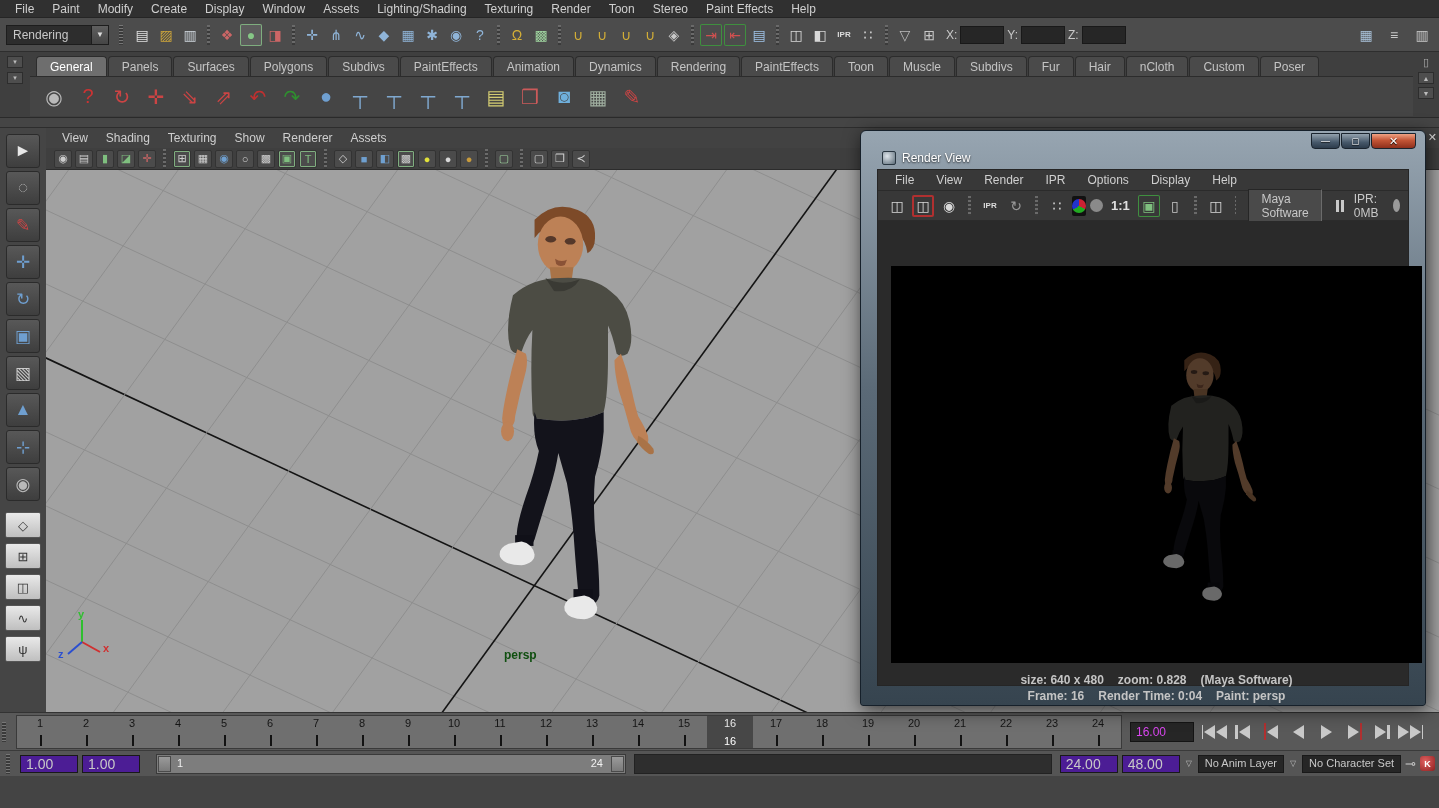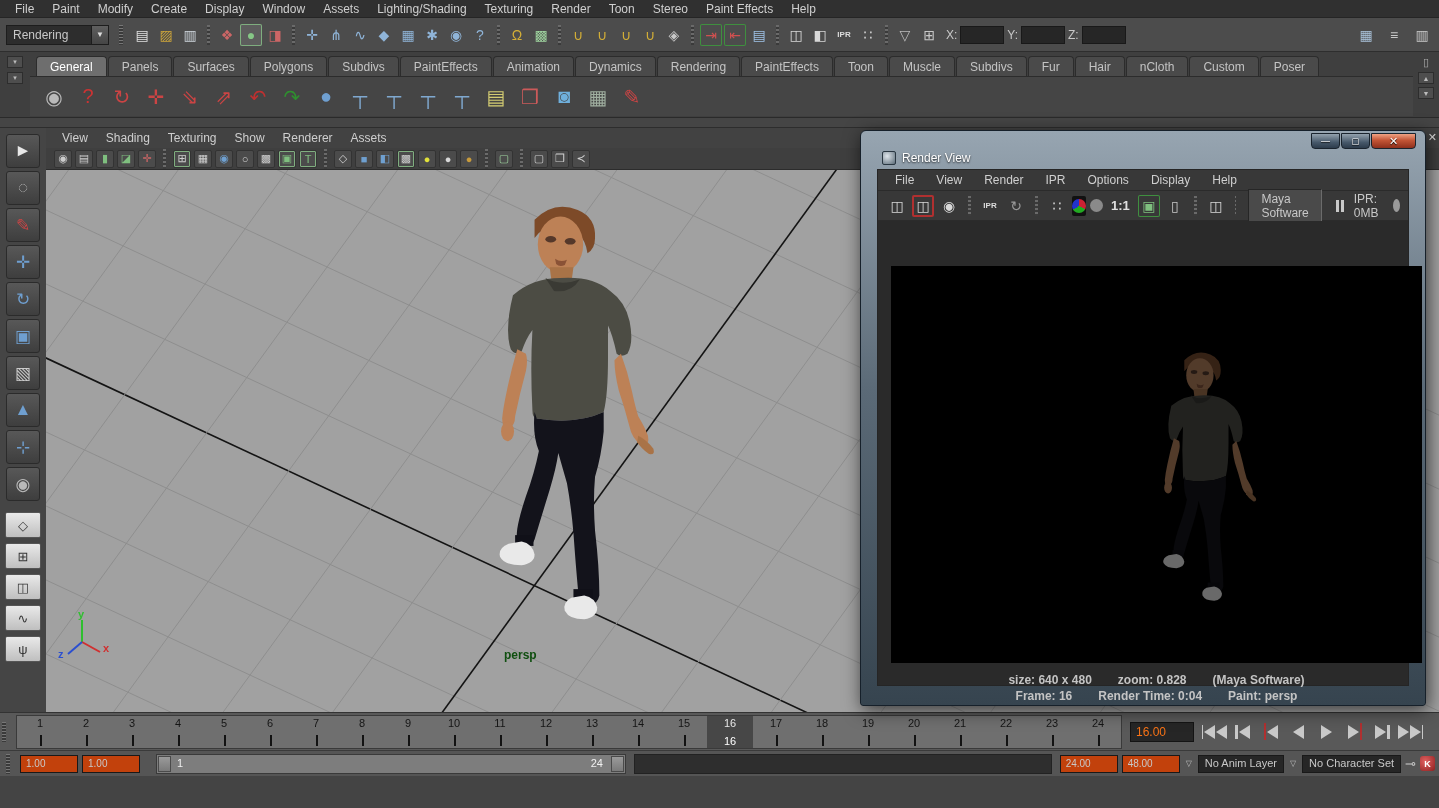--- a/index.html
+++ b/index.html
@@ -73,43 +73,43 @@
   .alpha-icon i { width:13px; height:13px; border-radius:50%; background:#8a8a8a; }
   .ratio { color:#e0e0e0; font-weight:bold; font-size:13px; padding:0 4px; }
   .renderer-box { margin-left:4px; padding:2px 12px; background:#4a4a4a; border:1px solid; border-color:#262626 #6b6b6b #6b6b6b #262626; color:#c8c8c8; }
   .pause-icon { display:flex; gap:2px; margin-left:10px; }
   .pause-icon i { width:3px; height:12px; background:#c9c9c9; }
   .ipr-mem { color:#c8c8c8; margin-left:6px; }
   .status-circle { width:13px; height:13px; border-radius:50%; background:#9a9a9a; margin-left:8px; }
   .rv-body { position:relative; flex:1; background:#2a2a2a; }
   .rv-canvas { position:absolute; left:13px; top:45px; width:531px; height:397px; background:#000; }
   .rv-status { position:absolute; left:13px; top:452px; width:531px; display:flex; flex-direction:column; align-items:center; gap:2px; color:#c4c4c4; font-weight:bold; font-size:12px; }
-  .rv-status .line { display:flex; gap:26px; }
+  .rv-status .line { display:flex; gap:14px; }
 
   .main-close { position:absolute; right:2px; top:3px; color:#ddd; font-size:11px; z-index:1; }
 
   
   .timeline { position:absolute; top:712px; left:0; width:1439px; height:38px; background:#595959; display:flex; align-items:center; border-top:1px solid #333; }
   .ruler { width:1106px; height:34px; margin-left:4px; background:#6f6f6f; border:1px solid #3a3a3a; display:flex; position:relative; }
   .fcell { flex:1; position:relative; color:#151515; font-size:11px; text-align:center; padding-top:1px; }
   .fcell::after { content:''; position:absolute; left:50%; bottom:2px; width:2px; height:11px; background:#121212; }
   .fcell.current { background:#474747; color:#e8e8e8; }
   .fcell.current::after { display:none; }
   .fcell .cur { position:absolute; left:0; right:0; bottom:1px; color:#fff; font-size:11px; }
-  .time-field { width:64px; height:20px; margin:0 8px; background:#262626; border:1px solid #141414; color:#f97316; padding:0 5px; font-size:12px; }
+  .time-field { width:64px; height:20px; margin:0 8px; background:#262626; border:1px solid #141414; color:#d946ef; padding:0 5px; font-size:12px; }
   .playback { display:flex; gap:3px; align-items:center; }
   .pb { width:25px; height:22px; display:flex; align-items:center; justify-content:center; gap:1px; }
   .tl { width:0; height:0; border-style:solid; border-width:7px 11px 7px 0; border-color:transparent #c9c9c9 transparent transparent; }
   .tr { width:0; height:0; border-style:solid; border-width:7px 0 7px 11px; border-color:transparent transparent transparent #c9c9c9; }
   .bar { width:3px; height:14px; background:#c9c9c9; }
   .rbar { width:2px; height:17px; background:#b03030; }
 
   
   .range-row { position:absolute; top:750px; left:0; width:1439px; height:26px; background:#555; display:flex; align-items:center; gap:4px; padding:0 4px; border-top:1px solid #3a3a3a; }
-  .num { width:58px; height:18px; background:#c2410c; border:1px solid #191919; color:#c8c8c8; padding:0 5px; font-size:10px; }
+  .num { width:58px; height:18px; background:#4c1d95; border:1px solid #191919; color:#c8c8c8; padding:0 5px; font-size:14px; }
   .track { width:470px; height:20px; background:#7d7d7d; border:1px solid #3a3a3a; position:relative; margin-left:12px; }
   .handle { position:absolute; top:1px; width:13px; height:16px; background:linear-gradient(#9a9a9a,#7a7a7a); border:1px solid #4a4a4a; }
   .handle.left { left:1px; } .handle.right { right:1px; }
   .track .rs-start { position:absolute; left:20px; top:2px; color:#f0f0f0; font-size:11px; }
   .track .rs-end { position:absolute; right:22px; top:2px; color:#f0f0f0; font-size:11px; }
   .dark-strip { flex:1; height:20px; background:#2e2e2e; border:1px solid #222; margin:0 4px; }
   .ddl { color:#bbb; font-size:8px; padding:0 2px; }
   .txt-field { height:18px; background:#262626; border:1px solid #191919; color:#c8c8c8; padding:1px 6px; font-size:11px; white-space:nowrap; }
   .autokey { width:15px; height:15px; border-radius:3px; background:radial-gradient(circle at 35% 35%, #e06060, #8e1f1f); color:#fff; font-size:9px; font-weight:bold; display:flex; align-items:center; justify-content:center; }
   .key-glyph { color:#c8c8c8; font-size:13px; }

